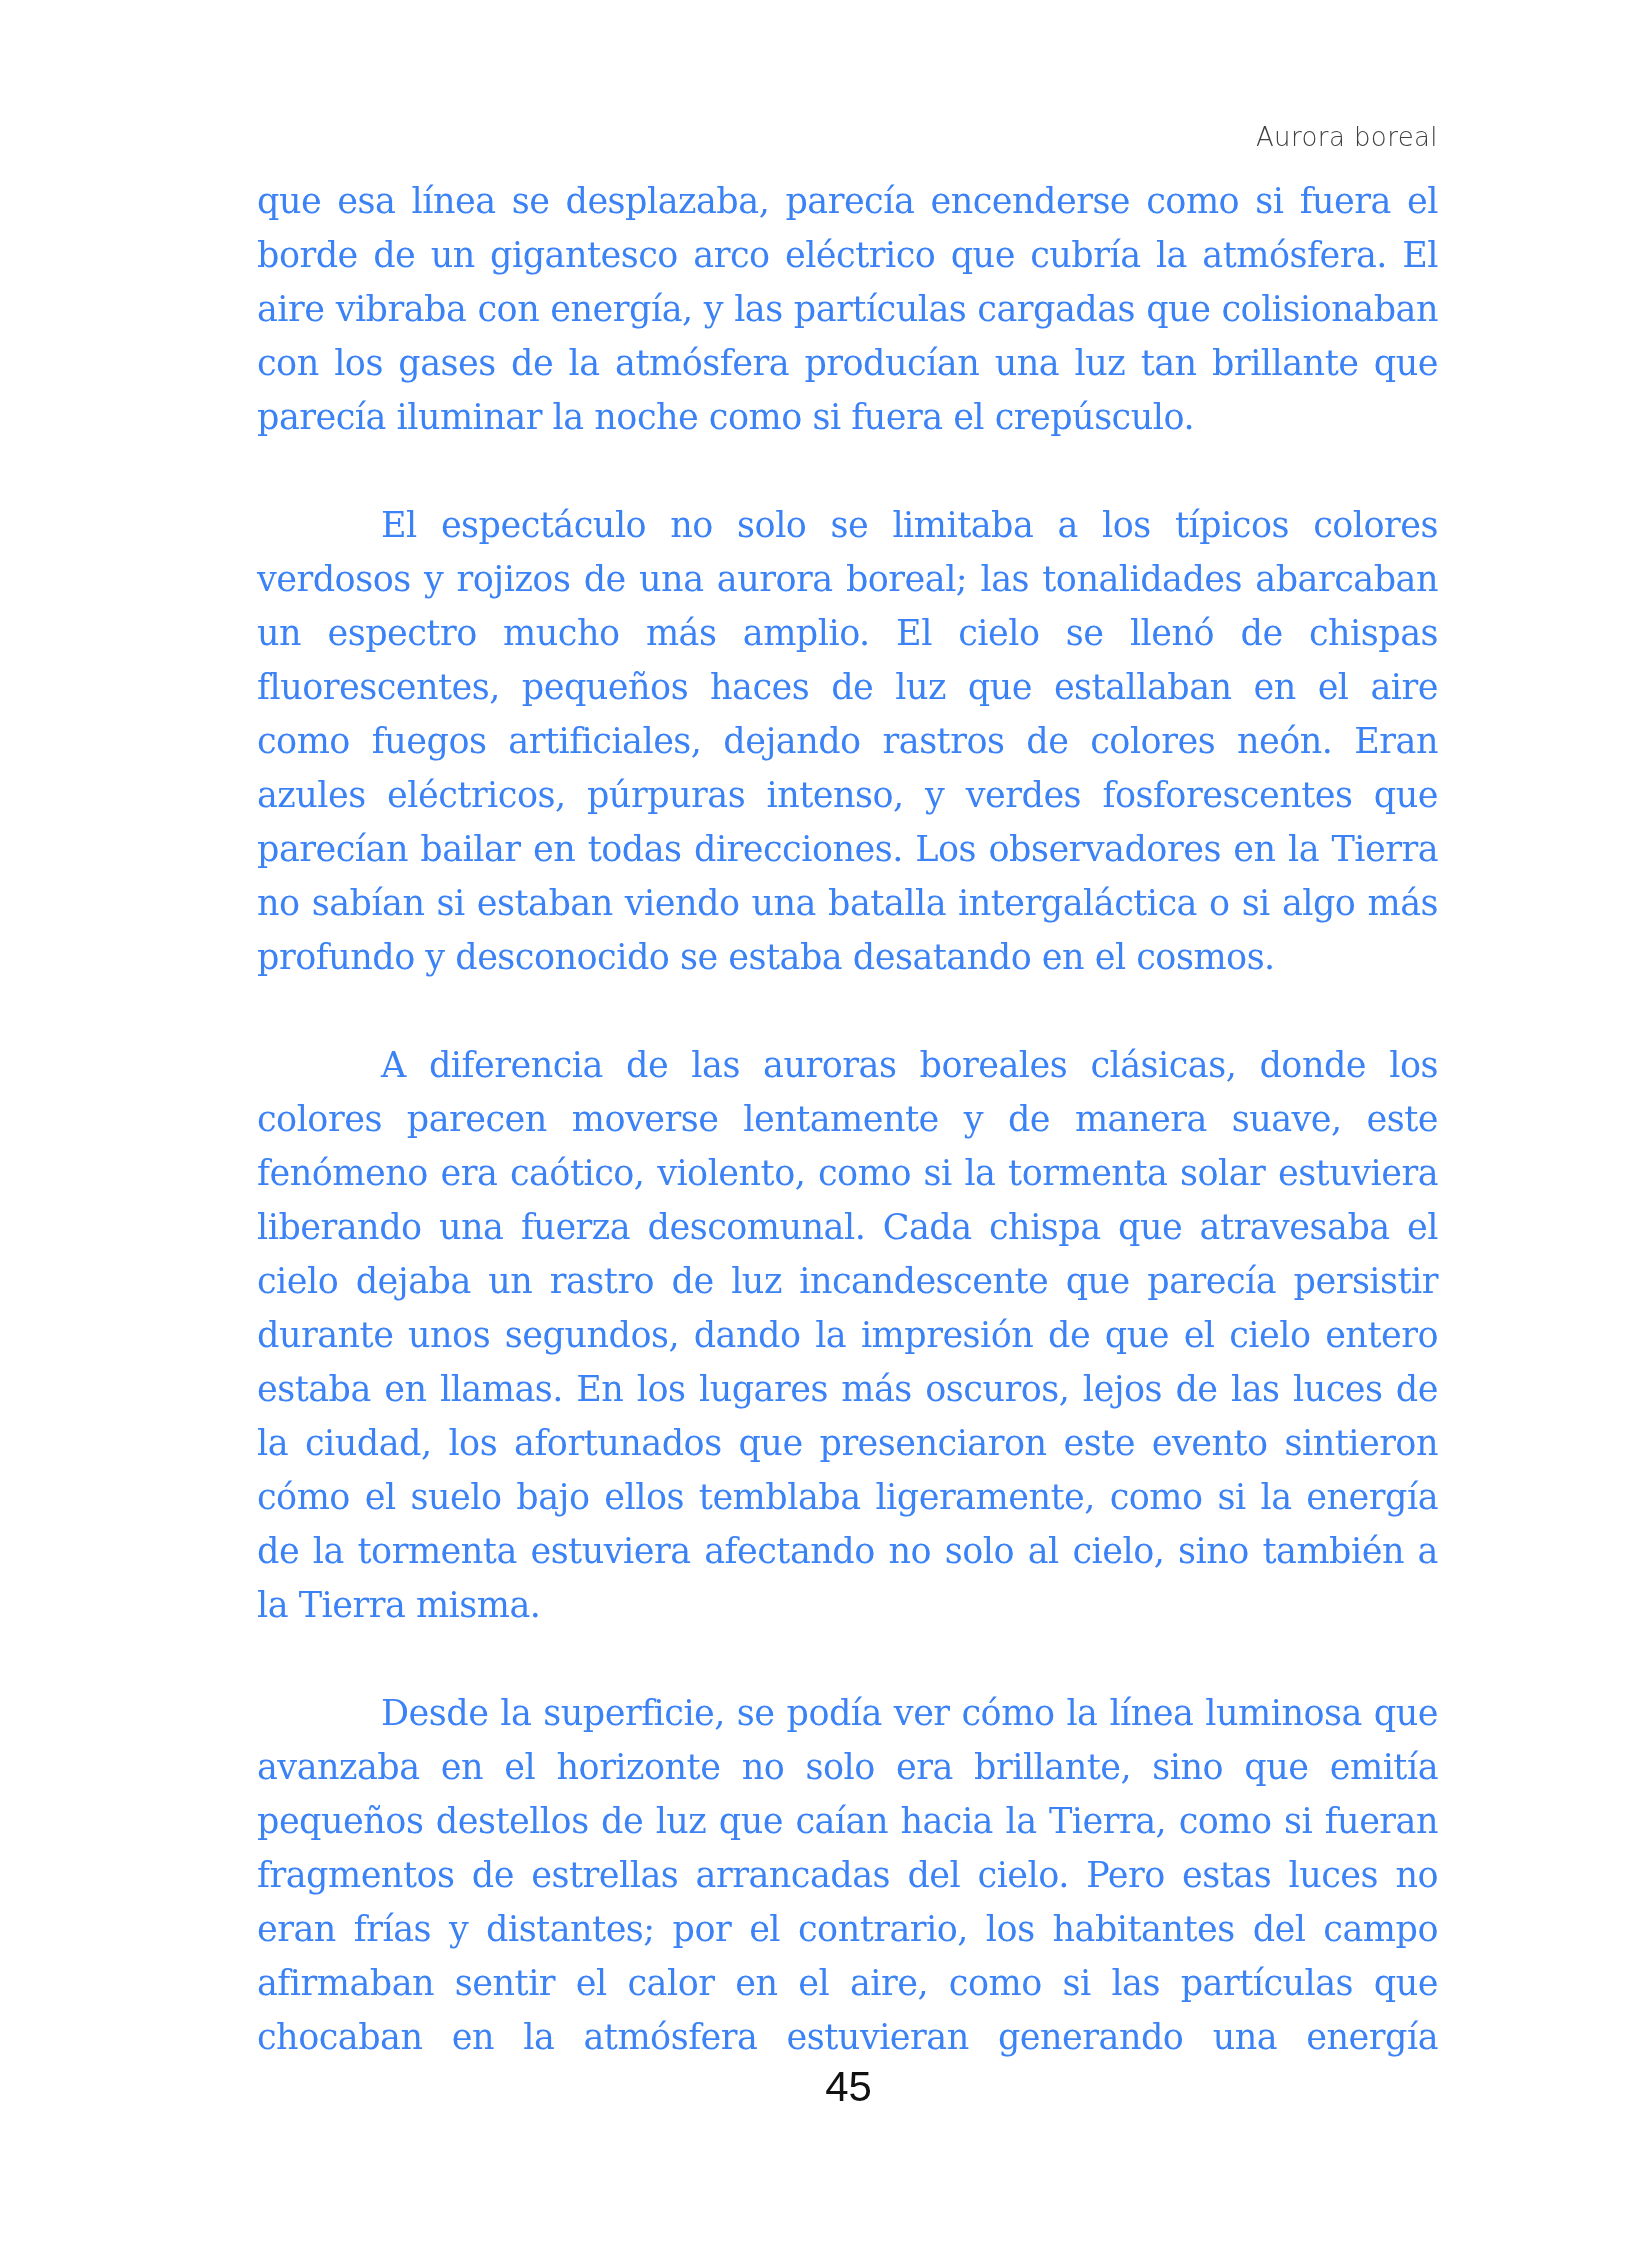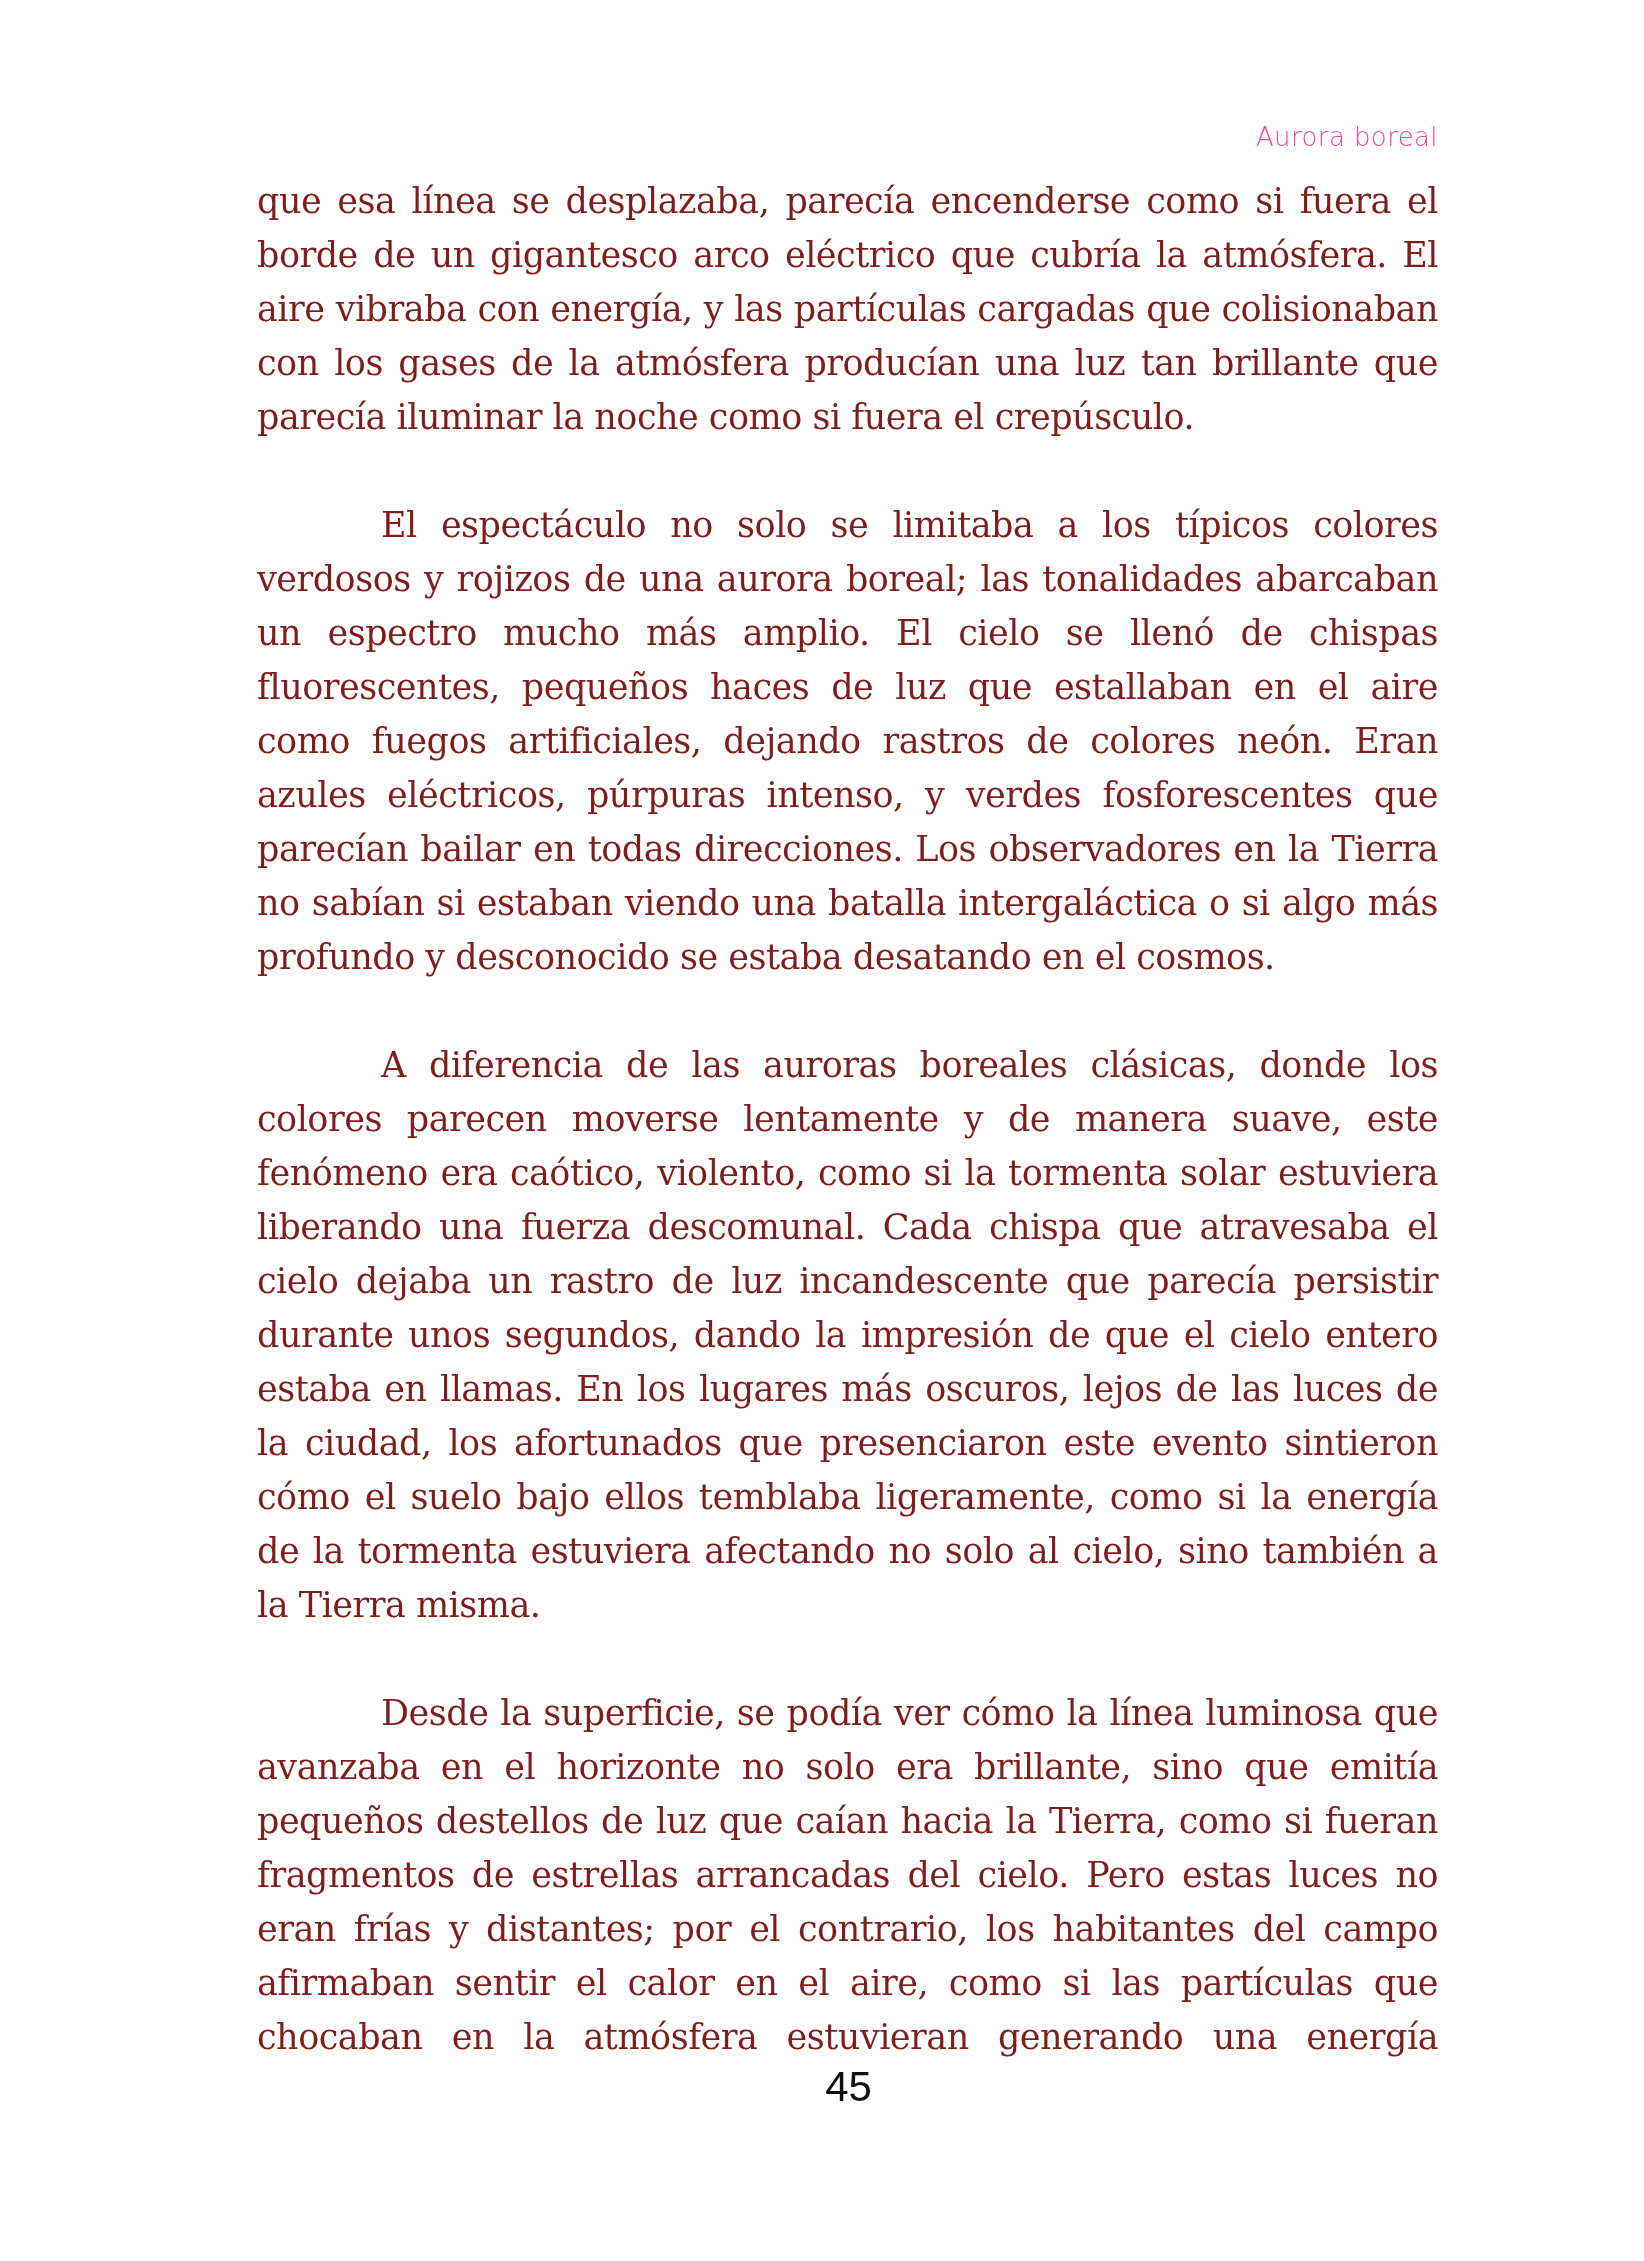--- a/index.html
+++ b/index.html
@@ -14,32 +14,32 @@
       overflow: hidden;
     }
     .running-header {
       position: absolute;
       top: 124px;
       right: 206px;
       font-family: "DejaVu Sans", "Liberation Sans", sans-serif;
       font-weight: 200;
       font-size: 26px;
       letter-spacing: 0.4px;
-      color: #ec4899;
+      color: #404040;
       line-height: 1;
     }
     .text-block {
       position: absolute;
       top: 174px;
       left: 257px;
       width: 1181px;
       font-family: "DejaVu Serif", "Liberation Serif", serif;
       font-size: 35px;
       line-height: 54px;
-      color: #7f1d1d;
+      color: #3b82f6;
       text-align: justify;
       letter-spacing: -0.5px;
       word-spacing: 0px;
     }
     .para {
       margin: 0 0 54px 0;
       hyphens: none;
     }
     .para.indent {
       text-indent: 124px;

